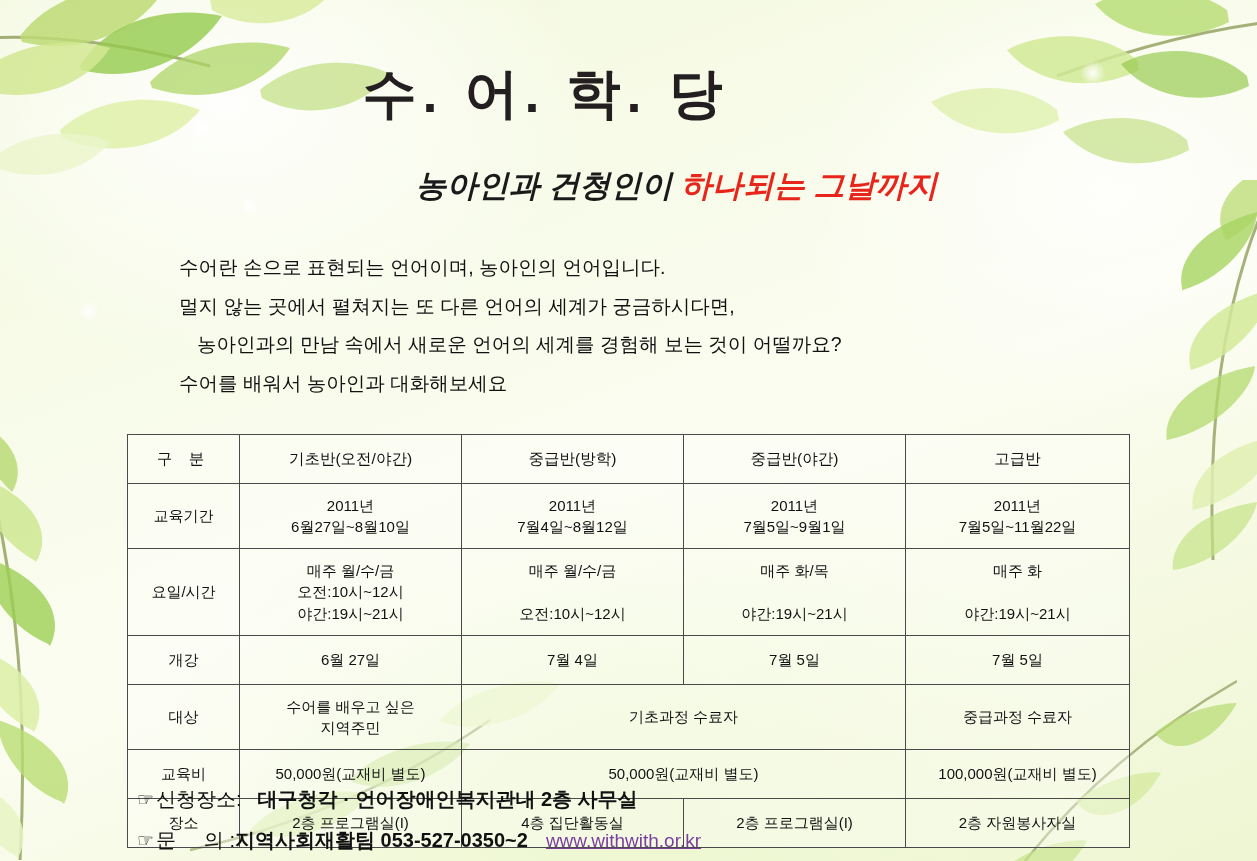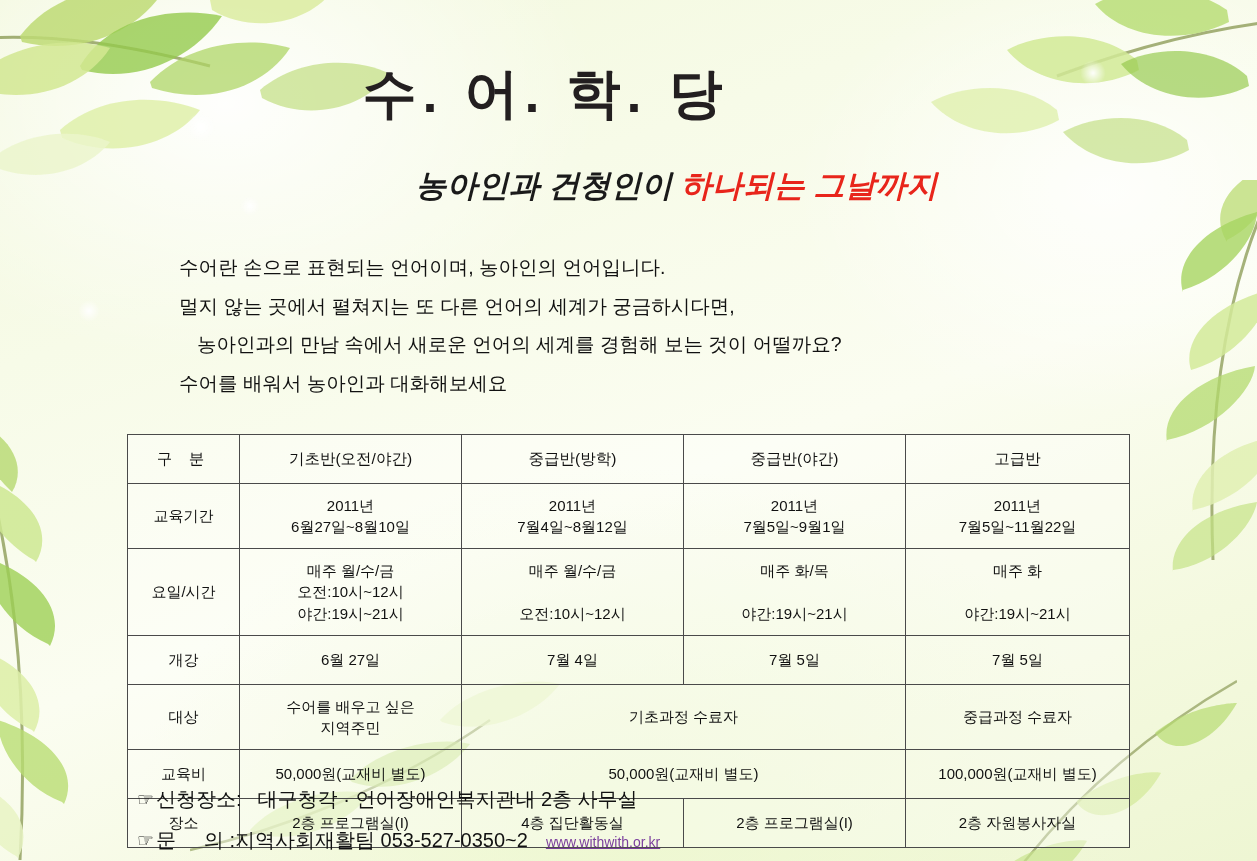--- a/index.html
+++ b/index.html
@@ -138,25 +138,25 @@
     align-items: baseline;
     margin-bottom: 14px;
     white-space: pre;
   }
   .hand-icon {
     font-size: 19px;
     margin-right: 2px;
     color: #111;
   }
   .footer .label { font-weight: normal; text-align: center; }
-  .footer .val { font-weight: normal; text-align: center; }
+  .footer .val { font-weight: bold; text-align: center; }
   .url {
     color: #7b3f9d;
     text-decoration: underline;
-    font-size: 14px;
+    font-size: 19px;
     margin-left: 18px;
   }
 </style>
 </head>
 <body>
 
 <div class="poster">
 
   <svg class="leaf-layer branch-tl" viewBox="0 0 520 330">
     <g opacity="0.92">

